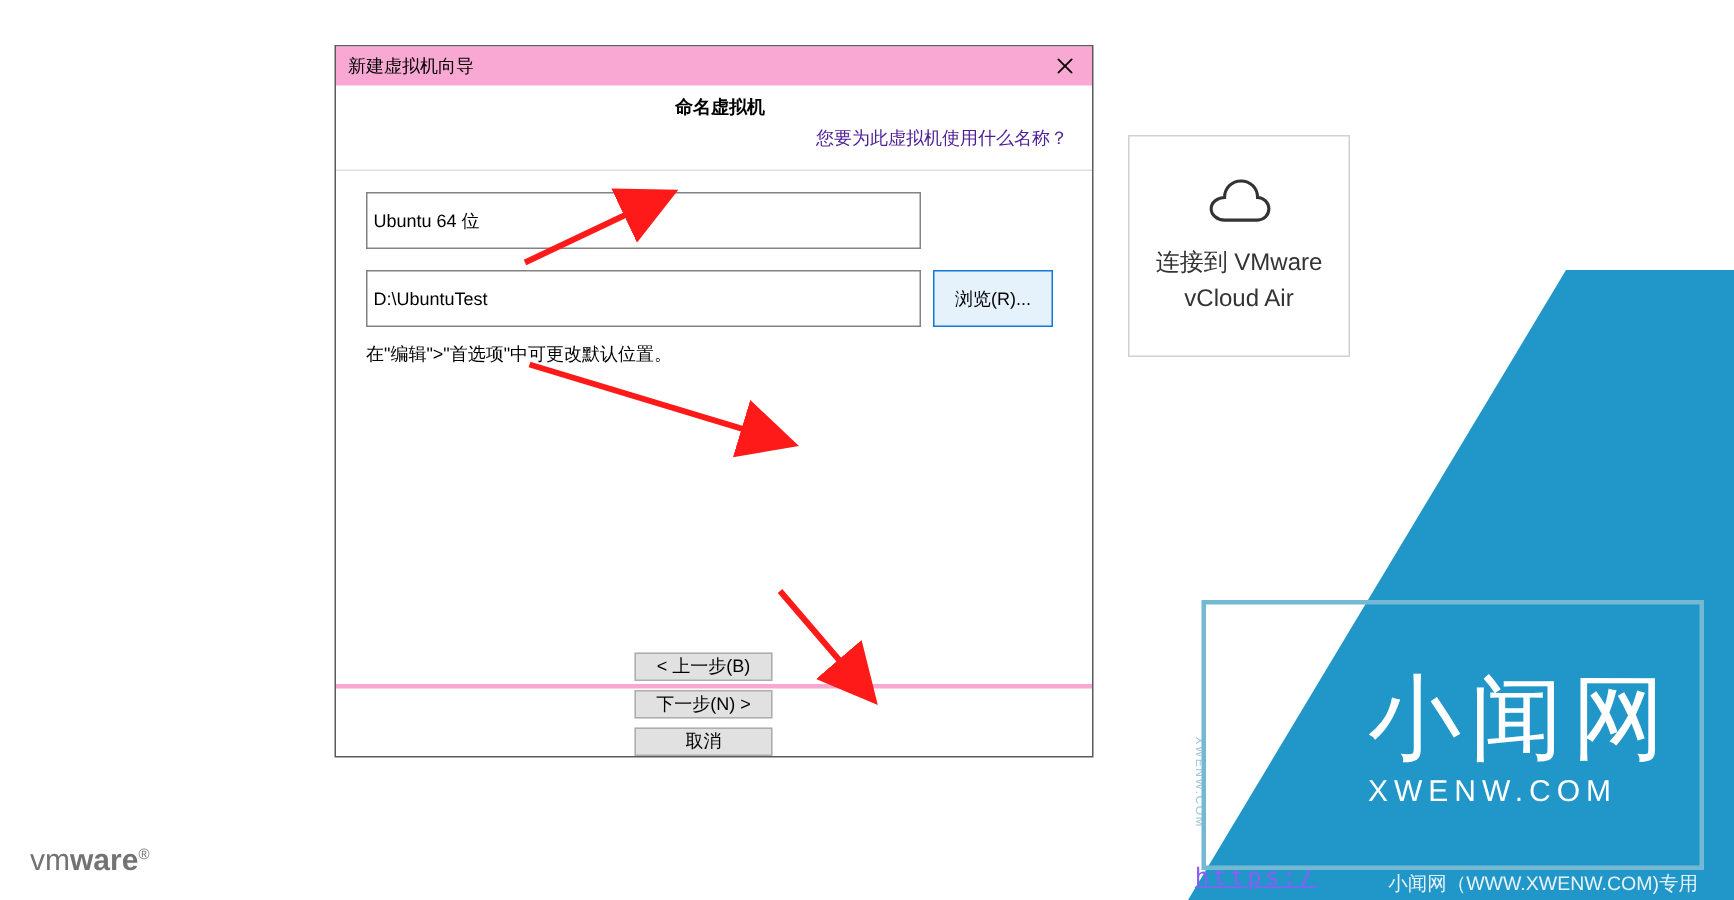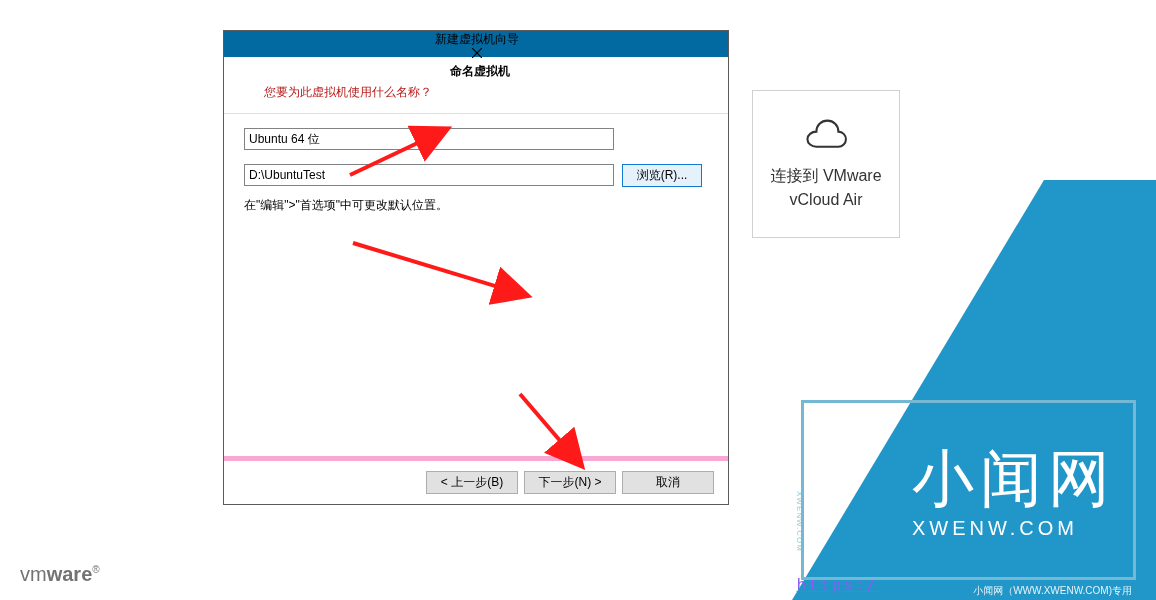--- a/index.html
+++ b/index.html
@@ -42,21 +42,21 @@
     color: #fff;
     text-align: left;
     z-index: 3;
   }
   .watermark-text .cn { font-size: 62px; font-weight: 400; letter-spacing: 6px; }
   .watermark-text .en { font-size: 20px; letter-spacing: 4px; margin-top: -4px; }
   .watermark-footnote {
     position: absolute;
     right: 24px;
     bottom: 2px;
-    font-size: 10px;
+    font-size: 13px;
     color: #e6f3f8;
     z-index: 3;
   }
   .watermark-url {
     position: absolute;
     right: 278px;
     bottom: 6px;
     color: #8b5cf6;
     font-size: 16px;
     letter-spacing: 2px;
@@ -129,77 +129,77 @@
     z-index: 5;
     display: flex;
     flex-direction: column;
   }
 
   .titlebar {
     height: 26px;
     display: flex;
     align-items: center;
     padding: 0 6px 0 8px;
-    background: #0369a1;
+    background: #f9a8d4;
     font-size: 12px;
     color: #000;
-    flex-direction: column;
   }
   .titlebar .spacer { flex: 1; }
   .titlebar .close {
     width: 24px;
     height: 20px;
     display: flex;
     align-items: center;
     justify-content: center;
     cursor: default;
     font-size: 14px;
   }
 
   .header-block {
     padding: 6px 16px 12px 16px;
   }
   .header-block .h1 { font-weight: 700; font-size: 12px; margin-left: 8px; text-align: center; }
-  .header-block .h2 { font-size: 12px; margin-left: 24px; margin-top: 4px; color: #b91c1c; }
+  .header-block .h2 { font-size: 12px; margin-left: 24px; margin-top: 4px; color: #4c1d95; text-align: right; }
 
   .sep { height: 1px; background: #e0e0e0; margin: 0 0 14px 0; }
 
   .form-area {
     padding: 0 20px;
     flex: 1;
   }
   .field-row { margin-bottom: 10px; }
   .field-label { font-size: 12px; margin-bottom: 4px; display: block; }
   .text-input {
     width: 370px;
-    height: 22px;
+    height: 38px;
     border: 1px solid #828282;
     padding: 0 4px;
     font-size: 12px;
     font-family: inherit;
   }
   .loc-row { display: flex; gap: 8px; align-items: flex-start; }
   .browse-btn {
     width: 80px;
-    height: 23px;
+    height: 38px;
     border: 1px solid #1078d7;
     background: #e5f1fb;
     font-size: 12px;
     cursor: default;
   }
   .hint { font-size: 12px; margin-top: 6px; color: #000; }
 
   .button-bar {
     height: 48px;
-    border-top: 5px solid #f9a8d4;
+    border-top: 3px solid #f9a8d4;
     display: flex;
     align-items: center;
     justify-content: flex-end;
     padding-right: 14px;
     gap: 6px;
+    flex-direction: column;
   }
   .dlg-btn {
     width: 92px;
     height: 23px;
     border: 1px solid #adadad;
     background: #e1e1e1;
     font-size: 12px;
     cursor: default;
   }
 

